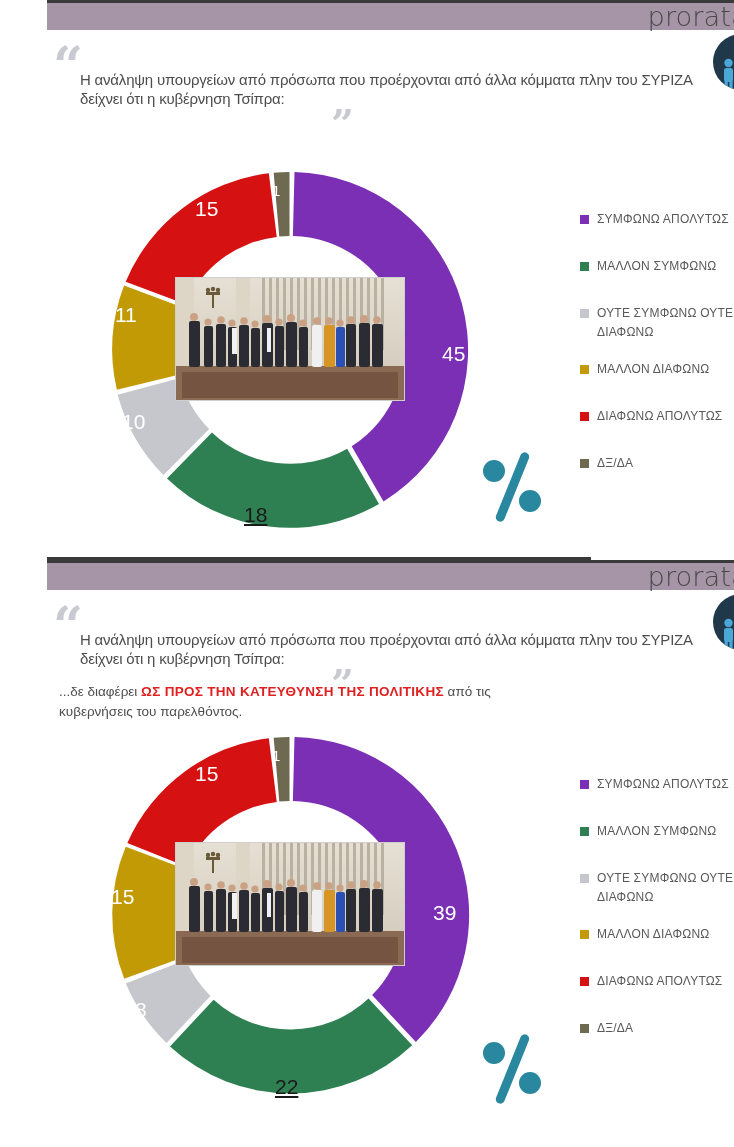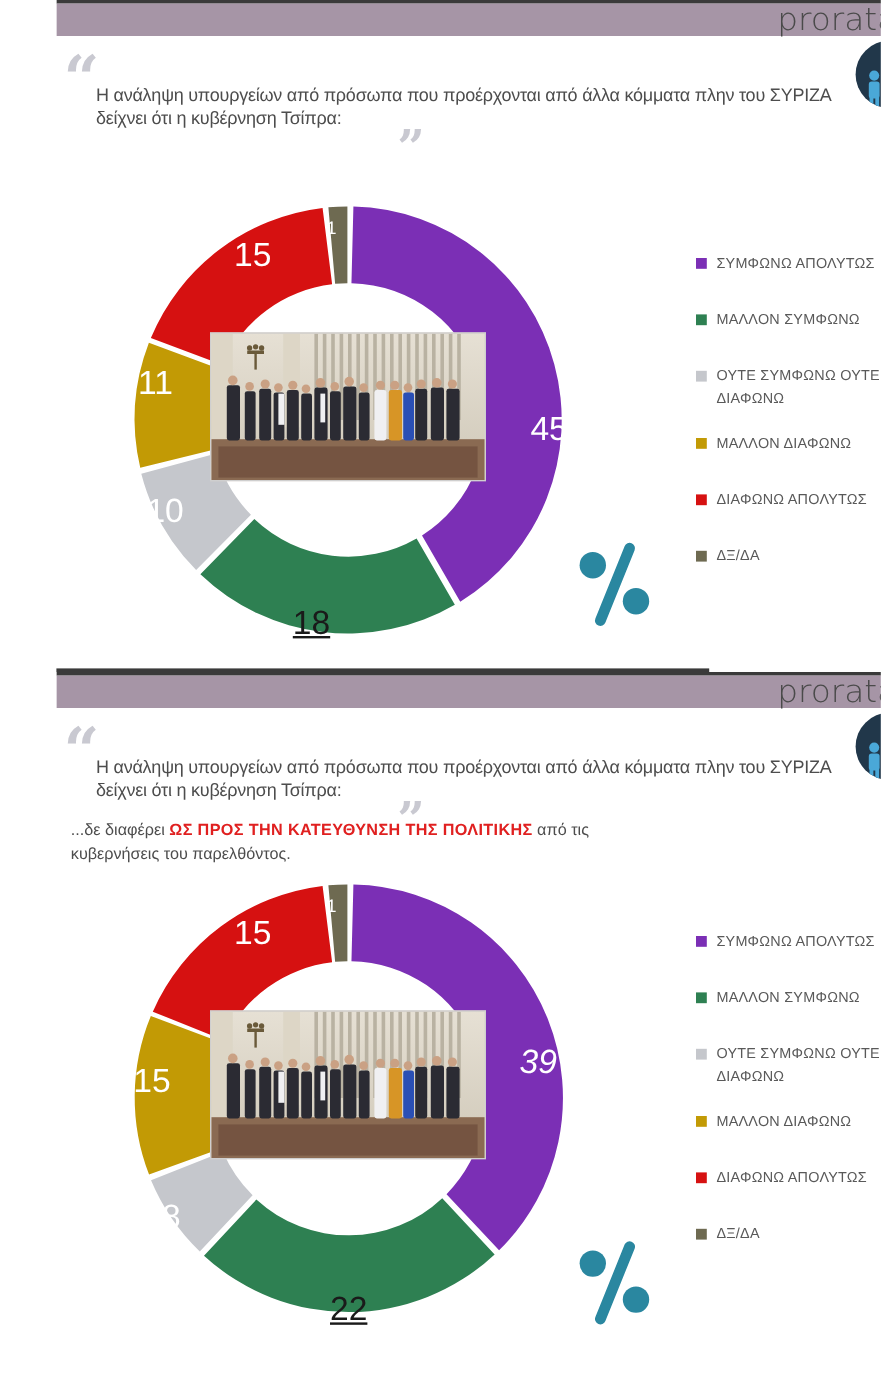--- a/index.html
+++ b/index.html
@@ -81,21 +81,21 @@
   .center-photo {
     position: absolute; left: 108px; top: 117px;
     width: 230px; height: 124px;
     border: 1px solid #cfcfcf;
     overflow: hidden; background: #d9d3c8;
   }
   .center-photo svg { display: block; }
 
   .slice-label {
     position: absolute;
-    font-size: 28px;
+    font-size: 21px;
     color: #ffffff;
     font-family: "Liberation Sans", sans-serif;
     white-space: nowrap;
   }
   .slice-label.dark { color: #1a1a1a; text-decoration: underline; }
   .slice-label.tiny { font-size: 15px; }
 
   
   .pct { position: absolute; left: 428px; top: 448px; width: 76px; height: 76px; }
   .panel.second .pct { top: 470px; }
@@ -453,21 +453,21 @@
             <circle cx="141" cy="43" r="3.8"></circle>
               <circle cx="153" cy="43" r="3.8"></circle>
             <circle cx="164" cy="45" r="3.6"></circle>
               <circle cx="175" cy="42" r="3.8"></circle>
             <circle cx="188" cy="41" r="4"></circle>
               <circle cx="201" cy="42" r="3.8"></circle>
           </g>
         </svg>
       </div>
 
-      <div class="slice-label" style="left:366px; top:144px;font-style:italic;">39</div>
+      <div class="slice-label" style="left:366px; top:176px;">39</div>
       <div class="slice-label dark" style="left:208px; top:350px;">22</div>
       <div class="slice-label" style="left:68px; top:273px;">8</div>
       <div class="slice-label" style="left:44px; top:160px;">15</div>
       <div class="slice-label" style="left:128px; top:37px;">15</div>
       <div class="slice-label tiny" style="left:205px; top:22px;">1</div>
     </div>
 
     <div class="pct">
       <svg width="76" height="76" viewBox="0 0 76 76">
         <circle cx="19" cy="23" r="11" fill="#2a87a0"></circle>

